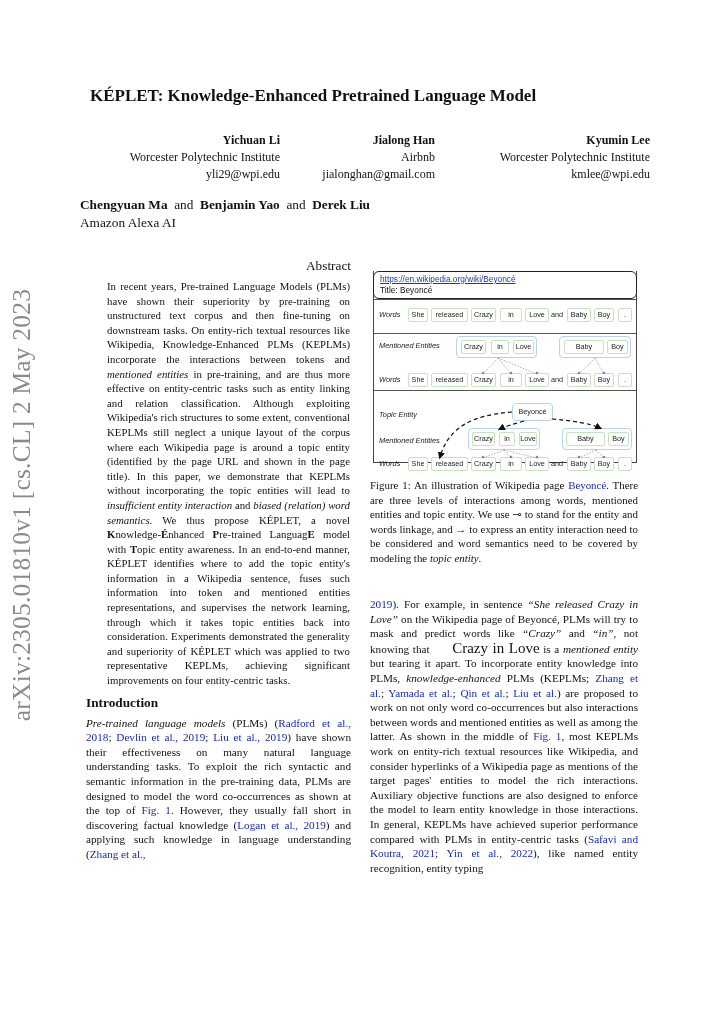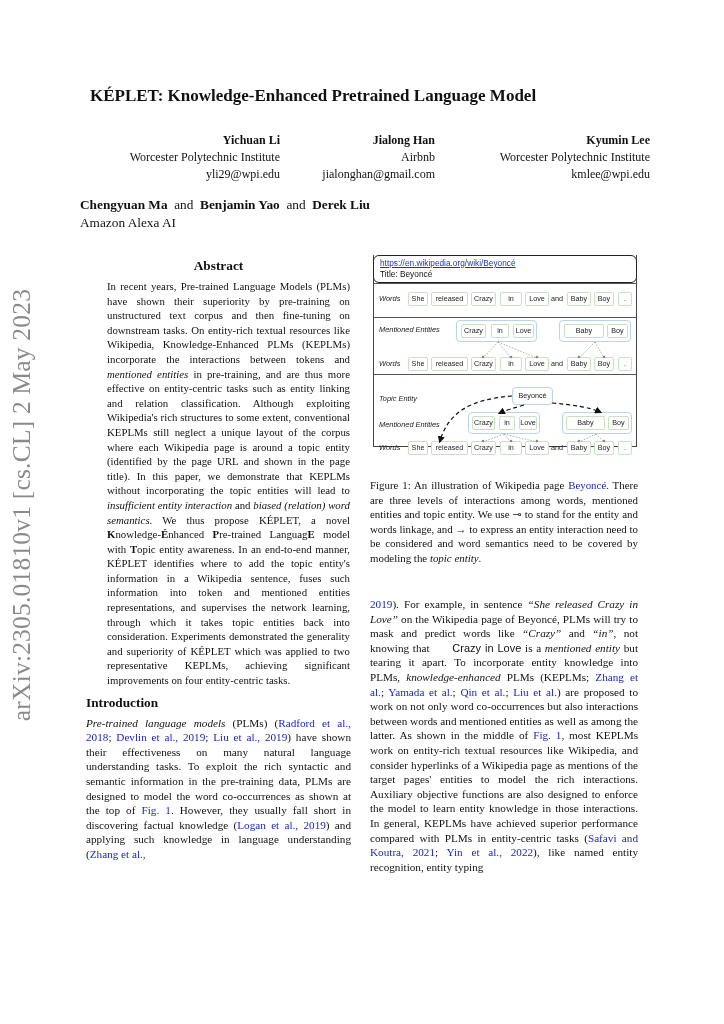--- a/index.html
+++ b/index.html
@@ -28,29 +28,29 @@
   .author-a { width: 200px; }
   .author-b { width: 140px; }
   .author-c { width: 200px; }
 
   .authors2 {
     position: absolute; left: 80px; top: 196px; width: 570px; font-size: 13.3px; line-height: 17.5px;
   }
   .authors2 b { font-weight: bold; }
 
   .col-left { position: absolute; left: 86px; top: 258px; width: 265px; }
-  .abstract-head { text-align: center; font-weight: bold; font-size: 13.3px; margin-bottom: 5px; }
+  .abstract-head { text-align: right; font-weight: normal; font-size: 13.3px; margin-bottom: 5px; }
   .abstract-body { padding: 0 1px 0 21px; width: 265px; font-size: 10.8px; line-height: 14.6px; text-align: justify; hyphens: manual; }
   .sec-head { font-weight: bold; font-size: 13.3px; margin-top: 7px; margin-bottom: 5px; }
   .intro-body { font-size: 11.2px; line-height: 14.6px; text-align: justify; }
   .lnk { color: #1a2ab0; }
   i { font-style: italic; }
-  .sans { font-family: Liberation Sans, sans-serif; font-size: 11px; padding-left: 19px; }
-
-  .fig { position: absolute; left: 373px; top: 255px; width: 264px; height: 192px; border-left: 1.3px solid #444; border-right: 1.3px solid #444; border-bottom: 1.3px solid #444; }
+  .sans { font-family: Liberation Serif, serif; font-size: 15px; padding-left: 19px; }
+
+  .fig { position: absolute; left: 373px; top: 271px; width: 264px; height: 192px; border-left: 1.3px solid #444; border-right: 1.3px solid #444; border-bottom: 1.3px solid #444; }
   .fig-url {
     position: absolute; left: -1px; top: 0; width: 264px; height: 28px; border: 1.3px solid #222; border-radius: 6px; background: #fff;
     padding: 2px 6px; font-family: "Liberation Sans", sans-serif; font-size: 8.3px; line-height: 11px;
   }
   .fig-url .u { color: #1a3aa8; text-decoration: underline; }
   .fig-panel { position: absolute; left: 0; width: 262px; border-top: 1.2px solid #555; }
   .p1 { top: 28px; height: 34px; }
   .p2 { top: 62px; height: 57px; }
   .p3 { top: 119px; height: 89px; }
 

